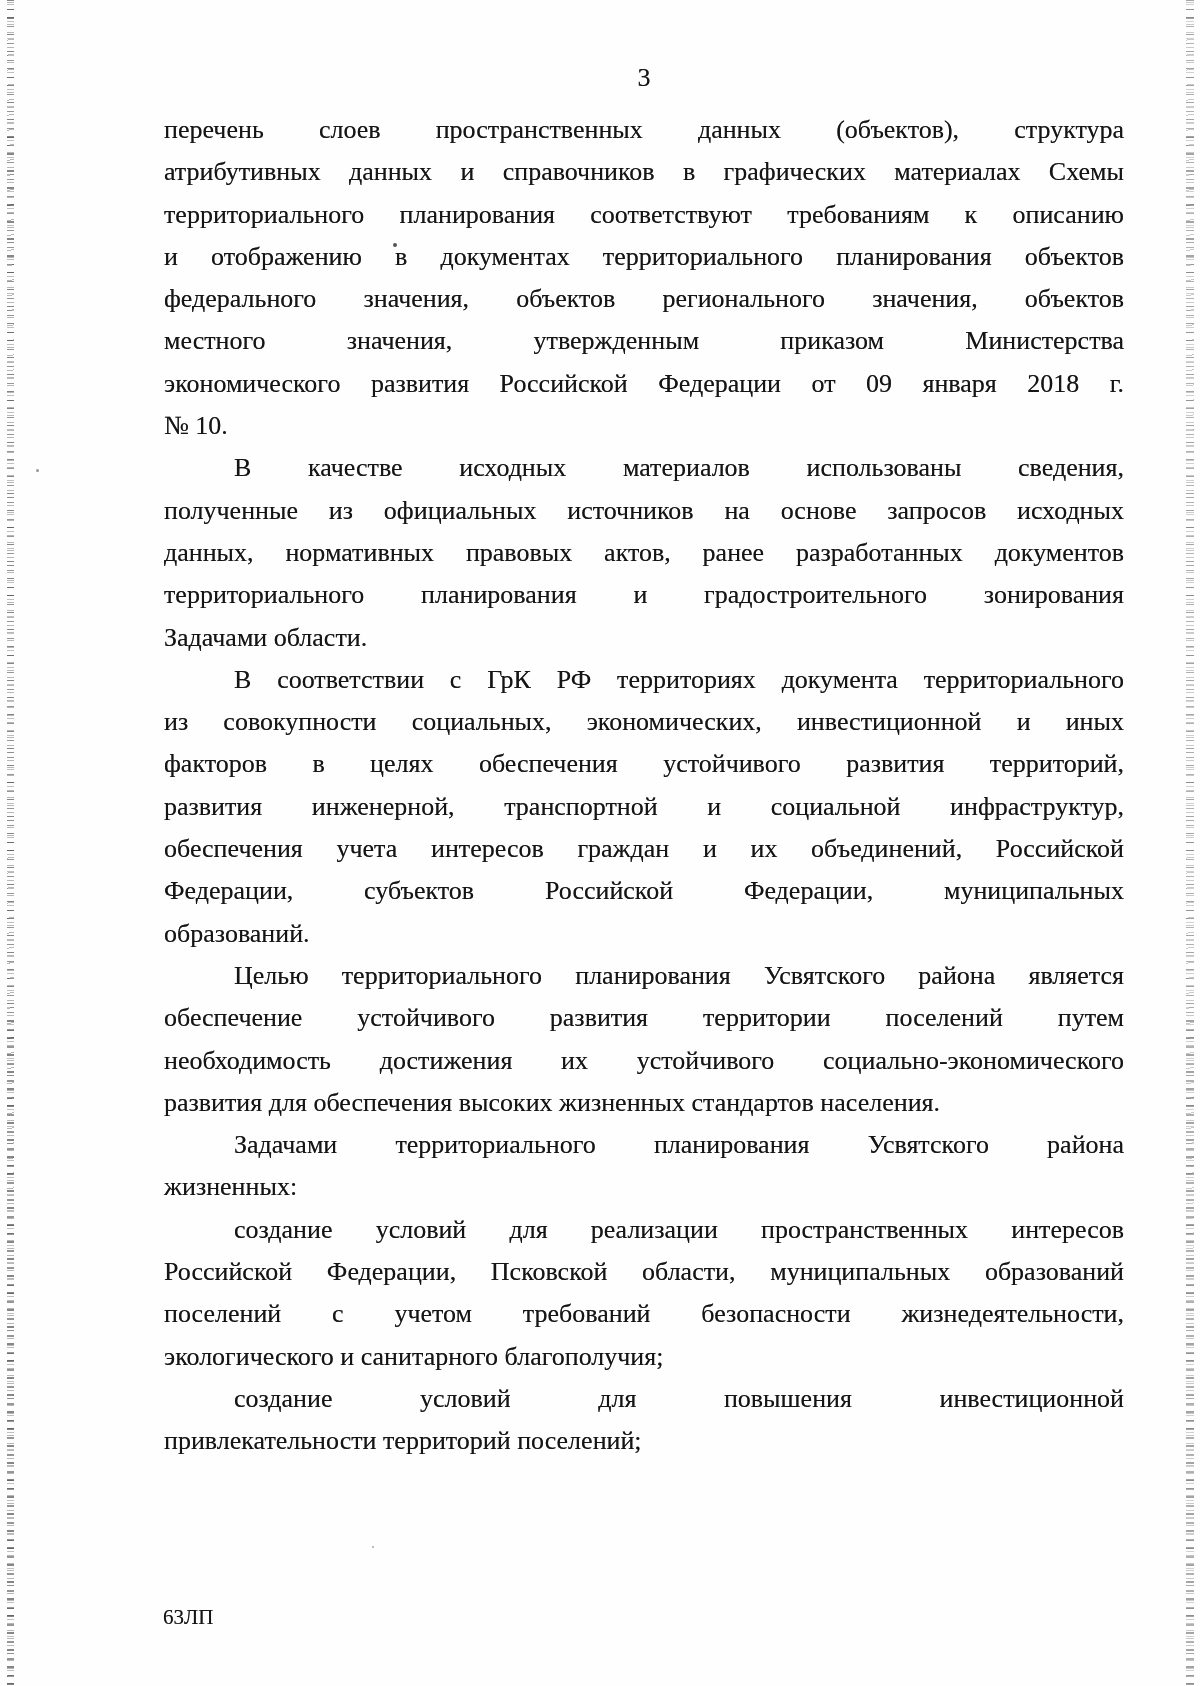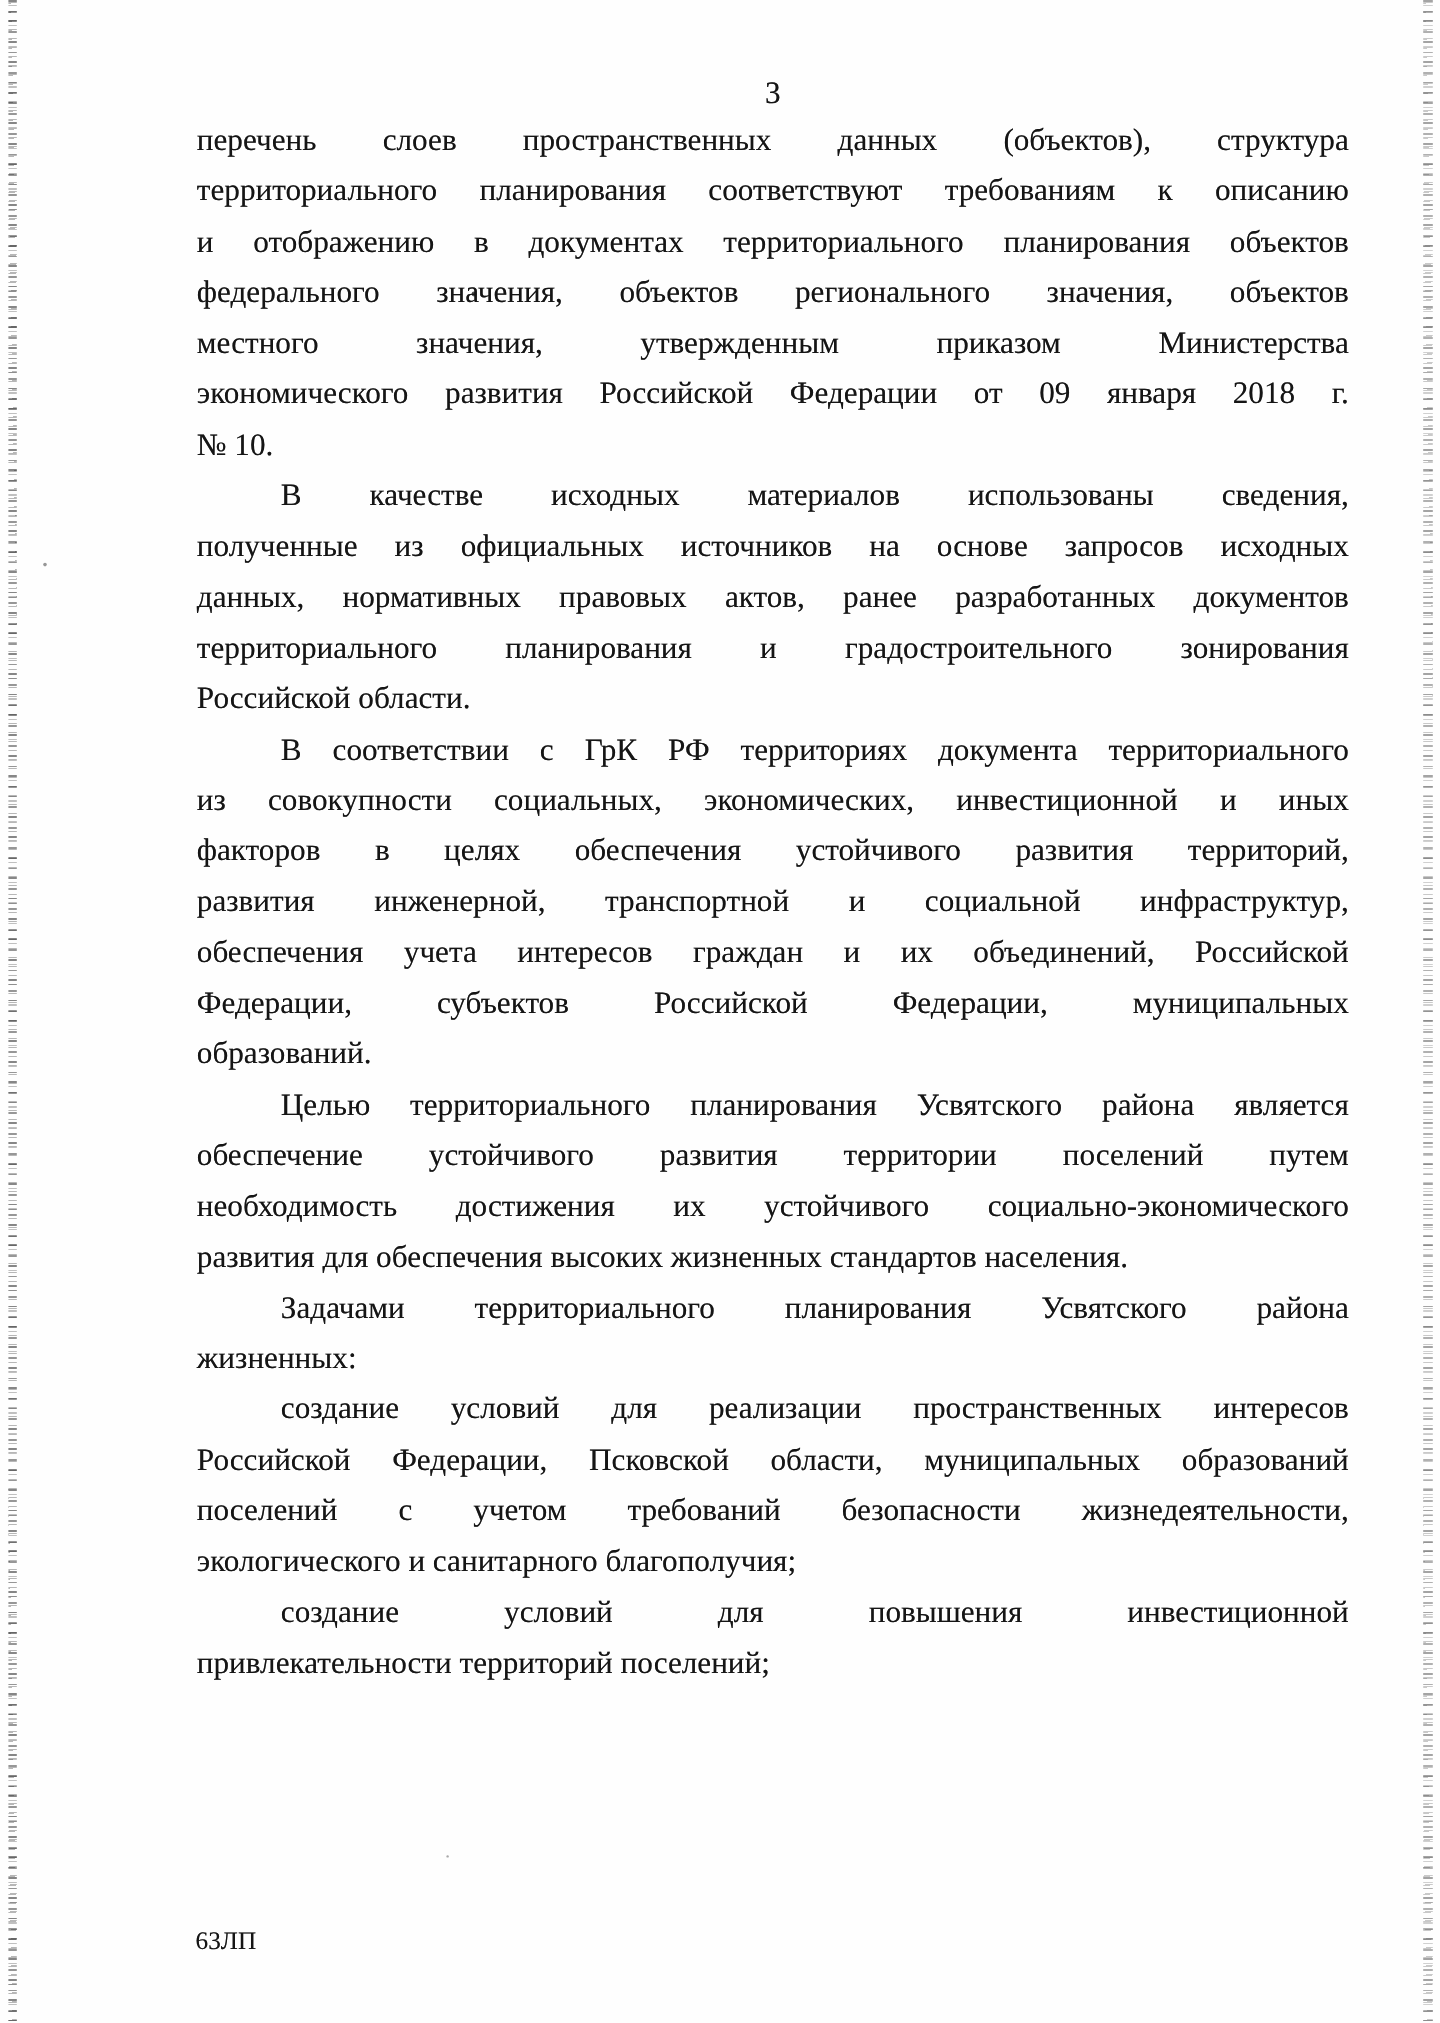--- a/index.html
+++ b/index.html
@@ -54,21 +54,21 @@
     width: 960px;
     top: 62px;
     font-size: 26px;
     line-height: 32px;
     text-align: center;
     text-shadow: 0 0 0.5px rgba(0,0,0,0.55);
   }
   .content {
     position: absolute;
     left: 164px;
-    top: 96px;
+    top: 109px;
     width: 960px;
     font-size: 26px;
     line-height: 42.3px;
     text-shadow: 0 0 0.5px rgba(0,0,0,0.55);
   }
   .paragraph { margin: 0; padding: 0; }
   .line {
     text-align: justify;
     text-align-last: justify;
     white-space: normal;
@@ -96,33 +96,34 @@
 
   <div class="speck s1"></div>
   <div class="speck s2"></div>
   <div class="speck s3"></div>
 
   <div class="page-number">3</div>
 
   <div class="content" id="content">
       <div class="paragraph">
         <div class="line">перечень слоев пространственных данных (объектов), структура</div>
+        <div class="line">атрибутивных данных и справочников в графических материалах Схемы</div>
         <div class="line">территориального планирования соответствуют требованиям к описанию</div>
         <div class="line">и отображению в документах территориального планирования объектов</div>
         <div class="line">федерального значения, объектов регионального значения, объектов</div>
         <div class="line">местного значения, утвержденным приказом Министерства</div>
         <div class="line">экономического развития Российской Федерации от 09 января 2018 г.</div>
         <div class="line last">№ 10.</div>
       </div>
       <div class="paragraph">
         <div class="line indent">В качестве исходных материалов использованы сведения,</div>
         <div class="line">полученные из официальных источников на основе запросов исходных</div>
         <div class="line">данных, нормативных правовых актов, ранее разработанных документов</div>
         <div class="line">территориального планирования и градостроительного зонирования</div>
-        <div class="line last">Российской области.</div>
+        <div class="line last">Задачами области.</div>
       </div>
       <div class="paragraph">
         <div class="line indent">В соответствии с ГрК РФ территориях документа территориального</div>
         <div class="line">из совокупности социальных, экономических, инвестиционной и иных</div>
         <div class="line">факторов в целях обеспечения устойчивого развития территорий,</div>
         <div class="line">развития инженерной, транспортной и социальной инфраструктур,</div>
         <div class="line">обеспечения учета интересов граждан и их объединений, Российской</div>
         <div class="line">Федерации, субъектов Российской Федерации, муниципальных</div>
         <div class="line last">образований.</div>
       </div>

